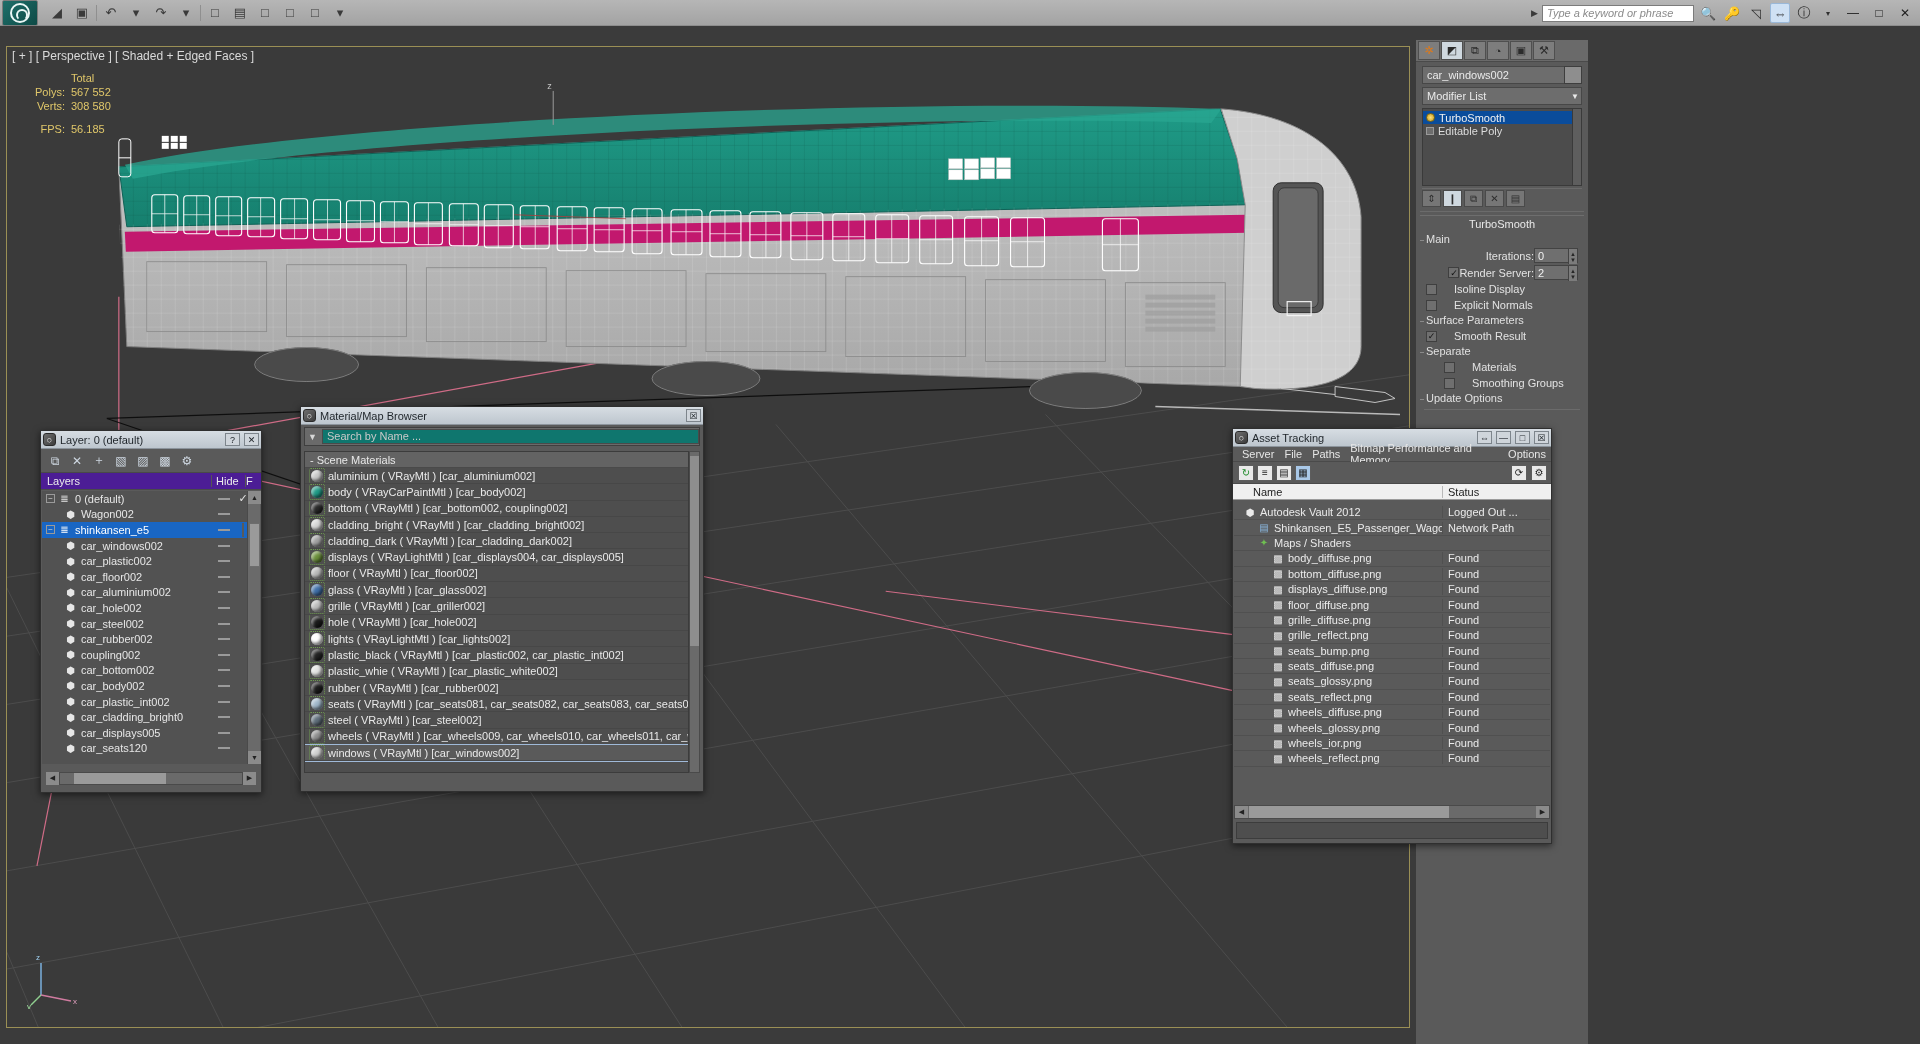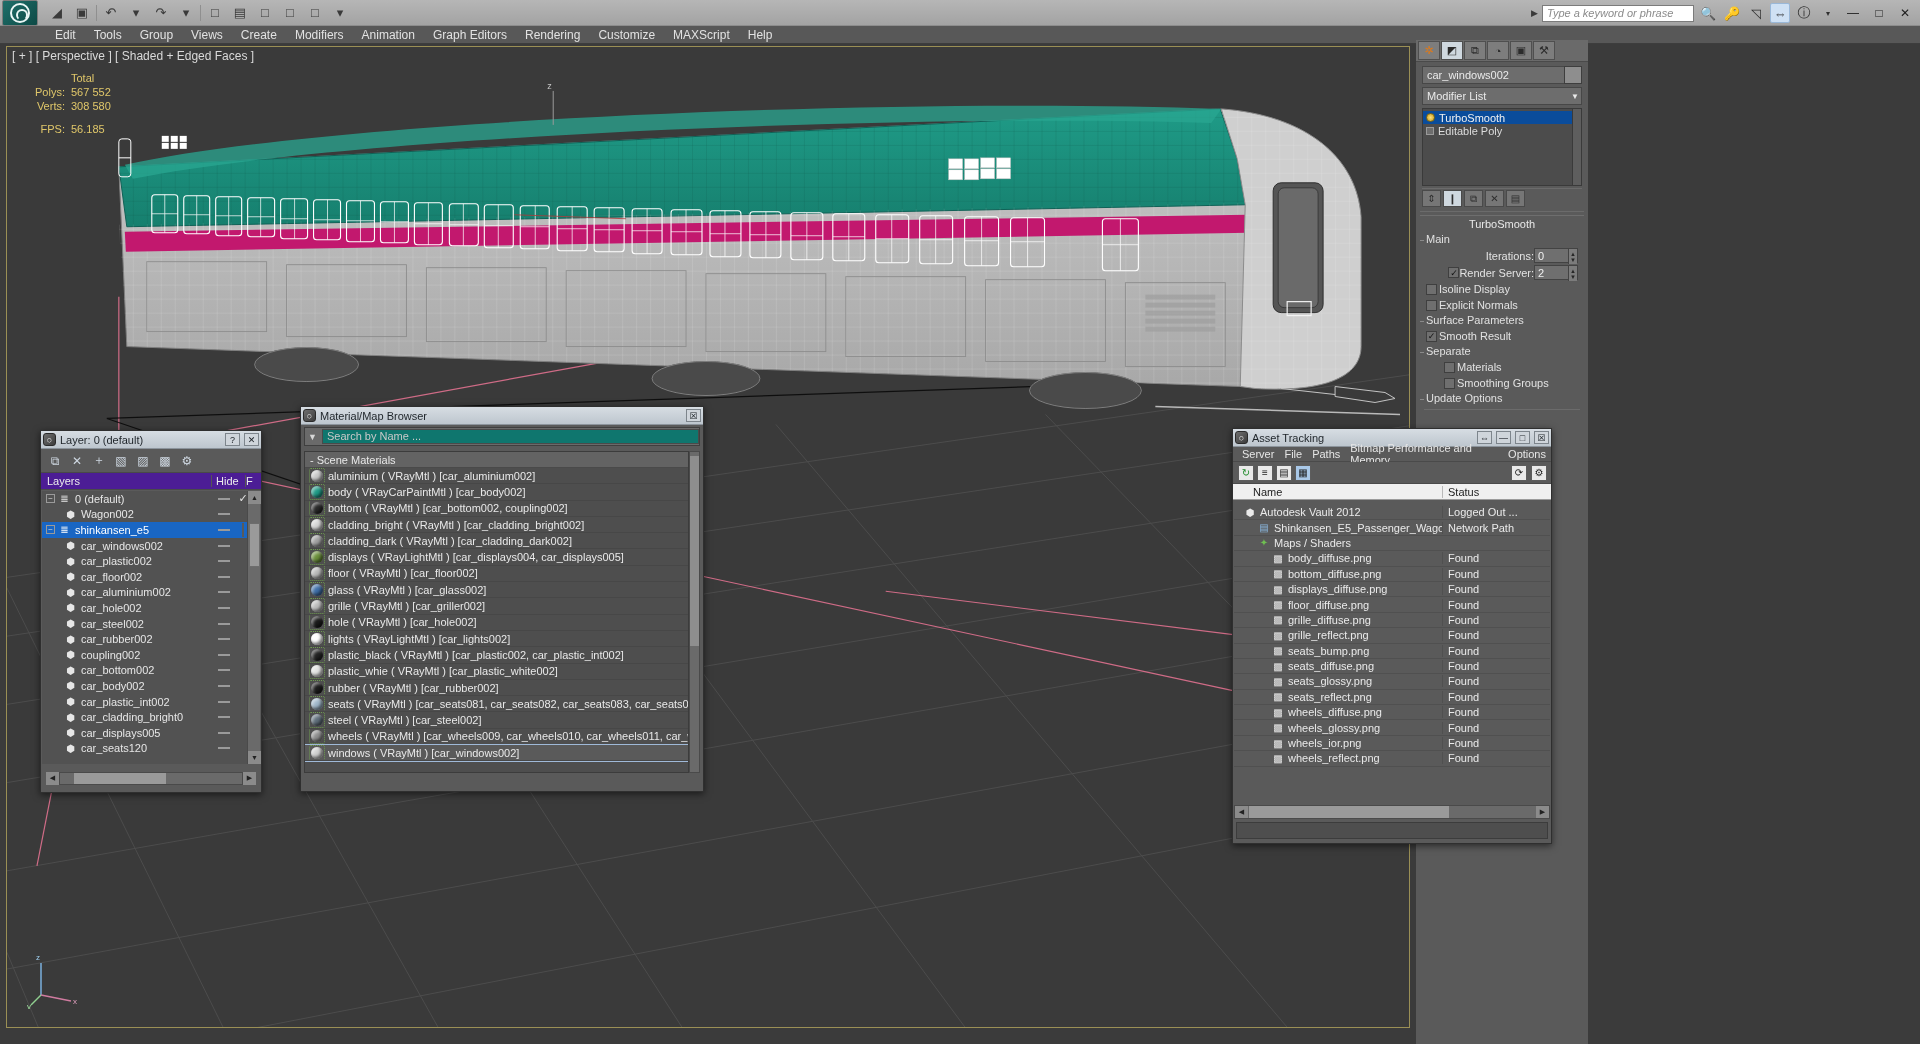--- a/index.html
+++ b/index.html
@@ -169,21 +169,21 @@
   .spinner{
     width:44px;height:15px;background:#6f6f6f;border:1px solid #434343;
     display:flex;align-items:center; padding-left:3px; font-size:11px;color:#f0f0f0;
     position:relative;
   }
   .spinner .sp{
     position:absolute;right:0;top:0;width:9px;height:15px;background:#7c7c7c;
     border-left:1px solid #434343; display:flex;flex-direction:column;
     align-items:center;justify-content:center;font-size:6px;line-height:6px;color:#262626;
   }
-  .chk-row{ display:flex;align-items:center;gap:2px;padding:2px 6px;font-size:11px;color:#e2e2e2; }
+  .chk-row{ display:flex;align-items:center;gap:17px;padding:2px 6px;font-size:11px;color:#e2e2e2; }
   .chk{ width:11px;height:11px;background:#6f6f6f;border:1px solid #3f3f3f;
     display:flex;align-items:center;justify-content:center;font-size:9px;color:#111; }
   .chk.ck:after{ content:"\2713"; color:#111; font-size:9px; }
   .sep-line{ height:1px;background:#6b6b6b;margin:3px 4px; }
 
   
   .dlg{ position:absolute; background:#5a5a5a; border:1px solid #2f2f2f;
     box-shadow:0 2px 7px rgba(0,0,0,.55); }
   .dlg-title{
     height:18px; background:linear-gradient(#d7dde3,#bdc6ce);
@@ -370,34 +370,20 @@
       <div class="tb-icon">◹</div>
       <div class="tb-icon active">⇔</div>
       <div class="tb-icon">ⓘ</div>
       <div class="tb-icon" style="font-size:8px;">▾</div>
       <div class="wbtn">—</div>
       <div class="wbtn">□</div>
       <div class="wbtn">✕</div>
     </div>
   </div>
 
-  <div class="menubar" id="menubar">
-      <div class="mi">Edit</div>
-      <div class="mi">Tools</div>
-      <div class="mi">Group</div>
-      <div class="mi">Views</div>
-      <div class="mi">Create</div>
-      <div class="mi">Modifiers</div>
-      <div class="mi">Animation</div>
-      <div class="mi">Graph Editors</div>
-      <div class="mi">Rendering</div>
-      <div class="mi">Customize</div>
-      <div class="mi">MAXScript</div>
-      <div class="mi">Help</div>
-    </div>
 
   <div class="viewport">
 
     <svg class="grid" viewBox="0 0 1404 982" preserveAspectRatio="none">
       <defs>
         <linearGradient id="bodyTeal" x1="0" y1="0" x2="0" y2="1">
           <stop offset="0%" stop-color="#1f9b87"></stop>
             <stop offset="100%" stop-color="#167f6e"></stop>
         </linearGradient>
         <linearGradient id="bodyGrey" x1="0" y1="0" x2="0" y2="1">

